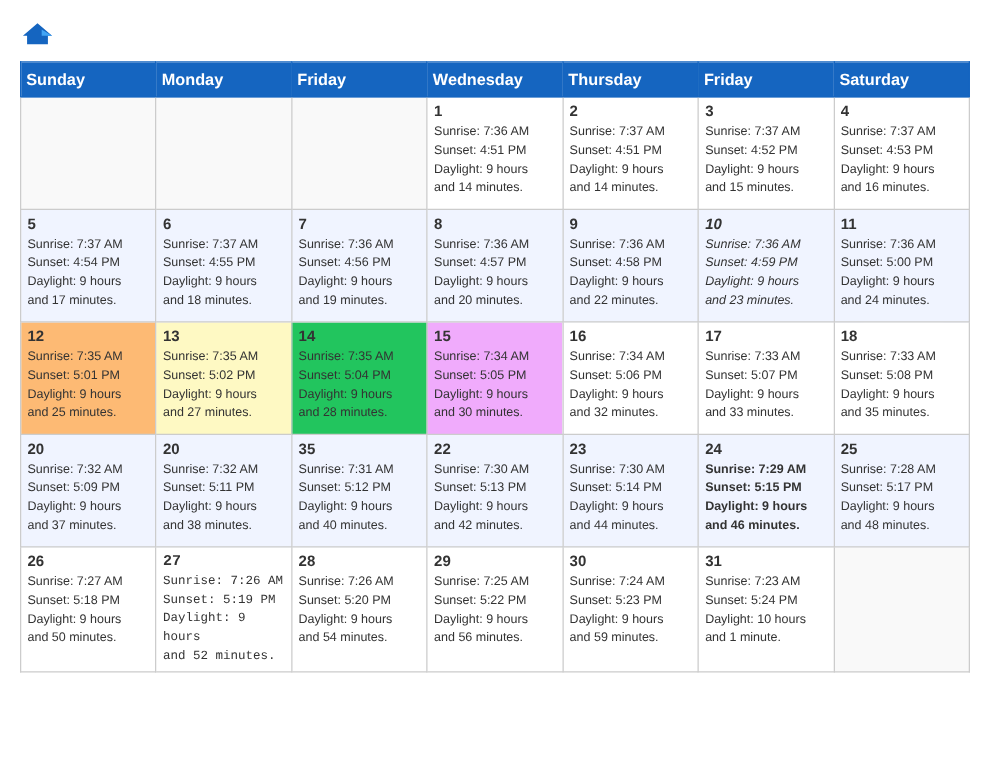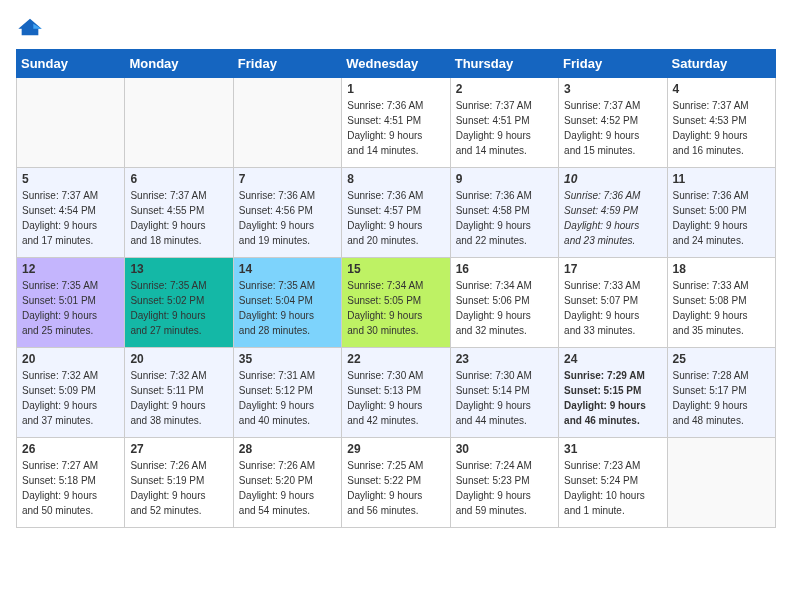--- a/index.html
+++ b/index.html
@@ -192,42 +192,42 @@
         </td>
         <td style="background: rgb(240, 244, 255);">
           <span class="day-number">11</span>
           <div class="day-info" style="white-space: pre-line;">Sunrise: 7:36 AM
 Sunset: 5:00 PM
 Daylight: 9 hours
 and 24 minutes.</div>
         </td>
       </tr>
       <tr>
-        <td style="background: #c4b5fd;">
+        <td style="background: #fdba74;">
           <span class="day-number">12</span>
           <div class="day-info" style="white-space: pre-line;">Sunrise: 7:35 AM
 Sunset: 5:01 PM
 Daylight: 9 hours
 and 25 minutes.</div>
         </td>
-        <td style="background: #14b8a6;">
+        <td style="background: #fef9c3;">
           <span class="day-number">13</span>
           <div class="day-info" style="white-space: pre-line;">Sunrise: 7:35 AM
 Sunset: 5:02 PM
 Daylight: 9 hours
 and 27 minutes.</div>
         </td>
-        <td style="background: #7dd3fc;">
+        <td style="background: #22c55e;">
           <span class="day-number">14</span>
           <div class="day-info" style="white-space: pre-line;">Sunrise: 7:35 AM
 Sunset: 5:04 PM
 Daylight: 9 hours
 and 28 minutes.</div>
         </td>
-        <td style="background: #bef264;">
+        <td style="background: #f0abfc;">
           <span class="day-number">15</span>
           <div class="day-info" style="white-space: pre-line;">Sunrise: 7:34 AM
 Sunset: 5:05 PM
 Daylight: 9 hours
 and 30 minutes.</div>
         </td>
         <td style="background: rgb(255, 255, 255);">
           <span class="day-number">16</span>
           <div class="day-info" style="white-space: pre-line;">Sunrise: 7:34 AM
 Sunset: 5:06 PM
@@ -301,21 +301,21 @@
         </td>
       </tr>
       <tr>
         <td style="background: rgb(255, 255, 255);">
           <span class="day-number">26</span>
           <div class="day-info" style="white-space: pre-line;">Sunrise: 7:27 AM
 Sunset: 5:18 PM
 Daylight: 9 hours
 and 50 minutes.</div>
         </td>
-        <td style="background: rgb(255, 255, 255);">
+        <td style="background: rgb(255, 255, 255); font-family: Liberation Mono, monospace;">
           <span class="day-number">27</span>
           <div class="day-info" style="white-space: pre-line;">Sunrise: 7:26 AM
 Sunset: 5:19 PM
 Daylight: 9 hours
 and 52 minutes.</div>
         </td>
         <td style="background: rgb(255, 255, 255);">
           <span class="day-number">28</span>
           <div class="day-info" style="white-space: pre-line;">Sunrise: 7:26 AM
 Sunset: 5:20 PM

